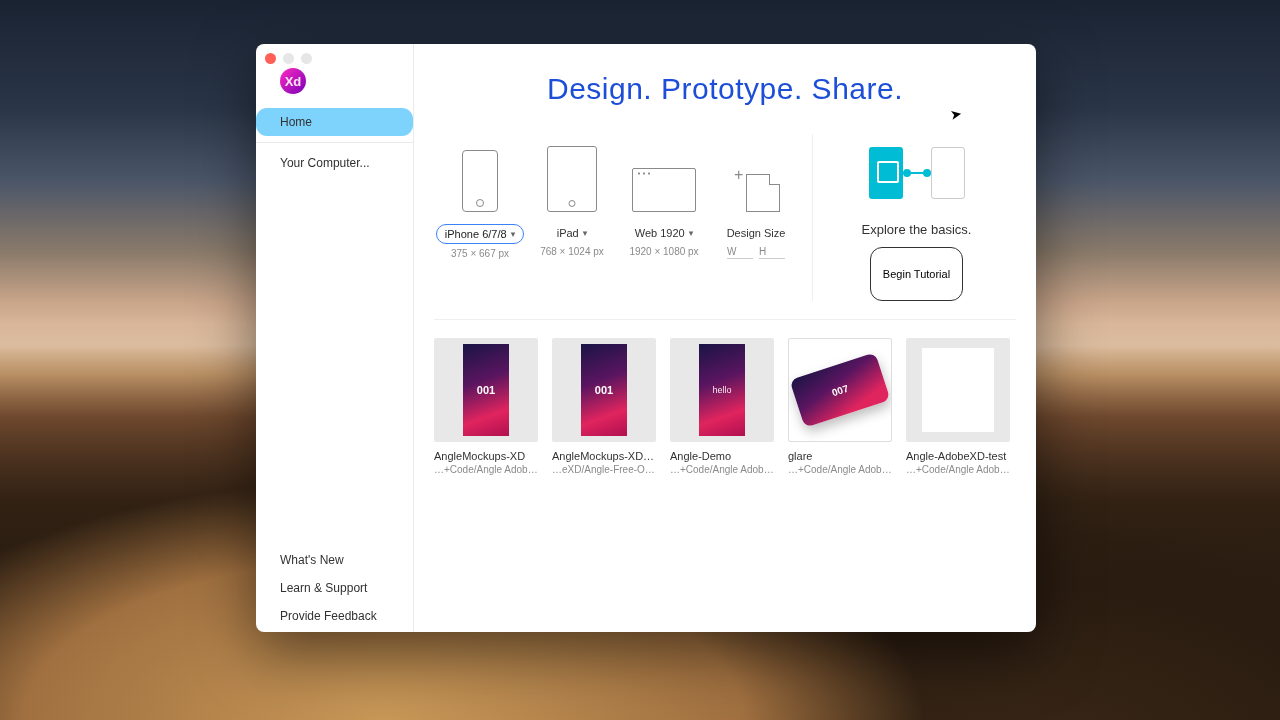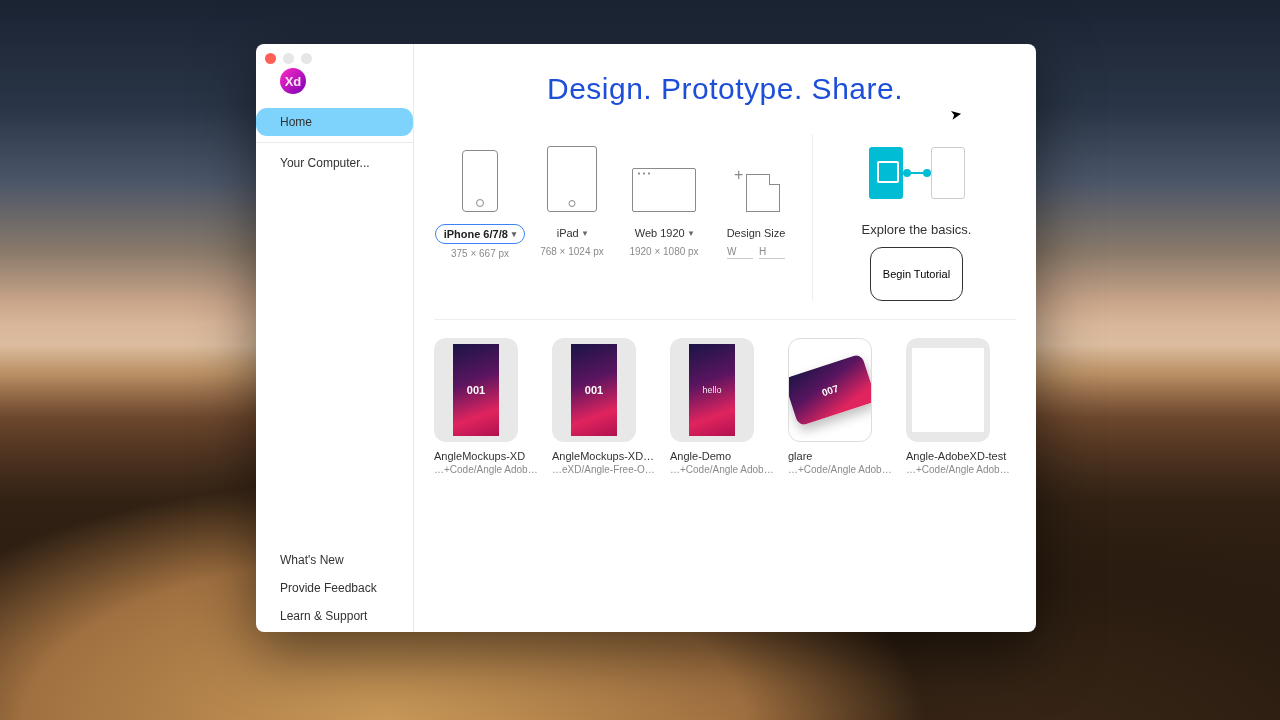--- a/index.html
+++ b/index.html
@@ -84,21 +84,21 @@
                 radial-gradient(circle at 12px 1.5px,#8a8a8a 1px,transparent 1.2px);}
   .custom-shape { width:48px; height:48px; position:relative;}
   .custom-shape .plus { position:absolute; top:2px; left:2px; font-size:16px; color:#8a8a8a; font-weight:300;}
   .custom-shape .fold { position:absolute; right:0; bottom:0; width:34px; height:38px; border:1px solid #8a8a8a; border-top-right-radius:0;}
   .custom-shape .fold::after { content:""; position:absolute; top:-1px; right:-1px; width:10px; height:10px; background:#fff; border-left:1px solid #8a8a8a; border-bottom:1px solid #8a8a8a;}
 
   .preset-label {
     display:inline-flex; align-items:center; gap:4px; font-size:11px; color:#323232;
     padding:3px 8px; border-radius:10px; cursor:pointer;
   }
-  .preset-label.primary { border:1.5px solid #3b82f6; color:#222; font-weight:700;}
+  .preset-label.primary { border:1.5px solid #3b82f6; color:#222; font-weight:400;}
   .chev { font-size:9px; color:#666;}
   .preset-dim { font-size:10px; color:#8a8a8a; margin-top:4px;}
   .custom-inputs { display:flex; gap:6px; margin-top:4px; justify-content:center;}
   .custom-inputs .fld { font-size:10px; color:#8a8a8a; border-bottom:1px solid #ccc; width:26px; text-align:left; padding-bottom:1px;}
 
   .tutorial-section {
     flex: 0 0 180px; padding-left:28px; border-left:1px solid #eee; margin-left:10px;
     text-align:center;
   }
   .tutorial-graphic { height:70px; display:flex; align-items:center; justify-content:center; gap:2px; margin:4px 0 14px;}
@@ -107,21 +107,21 @@
   .tg-card.white { background:#fff; border:1px solid #ccc;}
   .tg-card.blue::after{content:"";position:absolute;top:14px;left:8px;width:18px;height:18px;border:2px solid #fff;border-radius:2px;transform:rotate(0);}
   .tg-link { width:12px; height:2px; background:#00bcd4;}
   .tg-dot { width:8px;height:8px;border-radius:50%;background:#00bcd4; margin:0 -2px;}
   .tutorial-title { font-size:13px; color:#323232; margin-bottom:10px;}
   .tutorial-btn { display:inline-block; font-size:11px; padding:20px 12px; border:1px solid #323232; border-radius:12px; cursor:pointer;}
 
   .recent-title { font-size:14px; font-weight:600; color:#323232; margin:6px 0 12px 2px;}
   .recent-row { display:flex; gap:14px; }
   .recent-item { width:104px; cursor:pointer;}
-  .thumb { width:84px; height:104px; background:#e8e8e8; border-radius:12px; display:flex; align-items:center; justify-content:center; overflow:hidden;}
+  .thumb { width:104px; height:104px; background:#e8e8e8; border-radius:2px; display:flex; align-items:center; justify-content:center; overflow:hidden;}
   .thumb .mock { width:46px; height:92px; background:linear-gradient(160deg,#1a1445 0%,#5a1560 40%,#e0245e 75%,#b01050 100%); display:flex; flex-direction:column; align-items:center; justify-content:center; color:#fff; font-size:11px; font-weight:700; gap:2px;}
   .thumb .mock small{font-size:9px; font-weight:400; opacity:0.9;}
   .thumb.white { background:#fff; border:1px solid #ddd;}
   .thumb.white-empty { background:#e8e8e8;}
   .thumb.white-empty .blank{ width:72px; height:84px; background:#fff;}
   .thumb .tilted { width:90px;height:50px; transform:rotate(-18deg); border-radius:8px; background:linear-gradient(160deg,#1a1445,#5a1560 40%,#e0245e 80%); box-shadow:0 6px 12px rgba(0,0,0,0.25); display:flex;align-items:center;justify-content:center;color:#fff;font-size:10px;font-weight:700;}
   .recent-name { font-size:11px; color:#323232; margin-top:8px; white-space:nowrap; overflow:hidden; text-overflow:ellipsis;}
   .recent-path { font-size:10px; color:#8a8a8a; margin-top:2px; white-space:nowrap; overflow:hidden; text-overflow:ellipsis;}
 
   .cursor { position:absolute; left:950px; top:106px; font-size:14px; color:#000; transform:rotate(-10deg);}
@@ -140,22 +140,22 @@
   </div>
 
   <div class="sidebar">
     <div class="xd-logo">Xd</div>
     <div class="nav-item active">Home</div>
     <div class="nav-divider"></div>
     <div class="nav-item">Your Computer...</div>
 
     <div class="sidebar-bottom">
       <div class="nav-item">What's New</div>
+      <div class="nav-item">Learn &amp; Support</div>
       <div class="nav-item">Provide Feedback</div>
-      <div class="nav-item">Learn &amp; Support</div>
     </div>
   </div>
 
   <div class="main">
     <div class="headline">Design. Prototype. Share.</div>
 
     <div class="presets-row">
 
       <div class="preset">
         <div class="shape-box">

